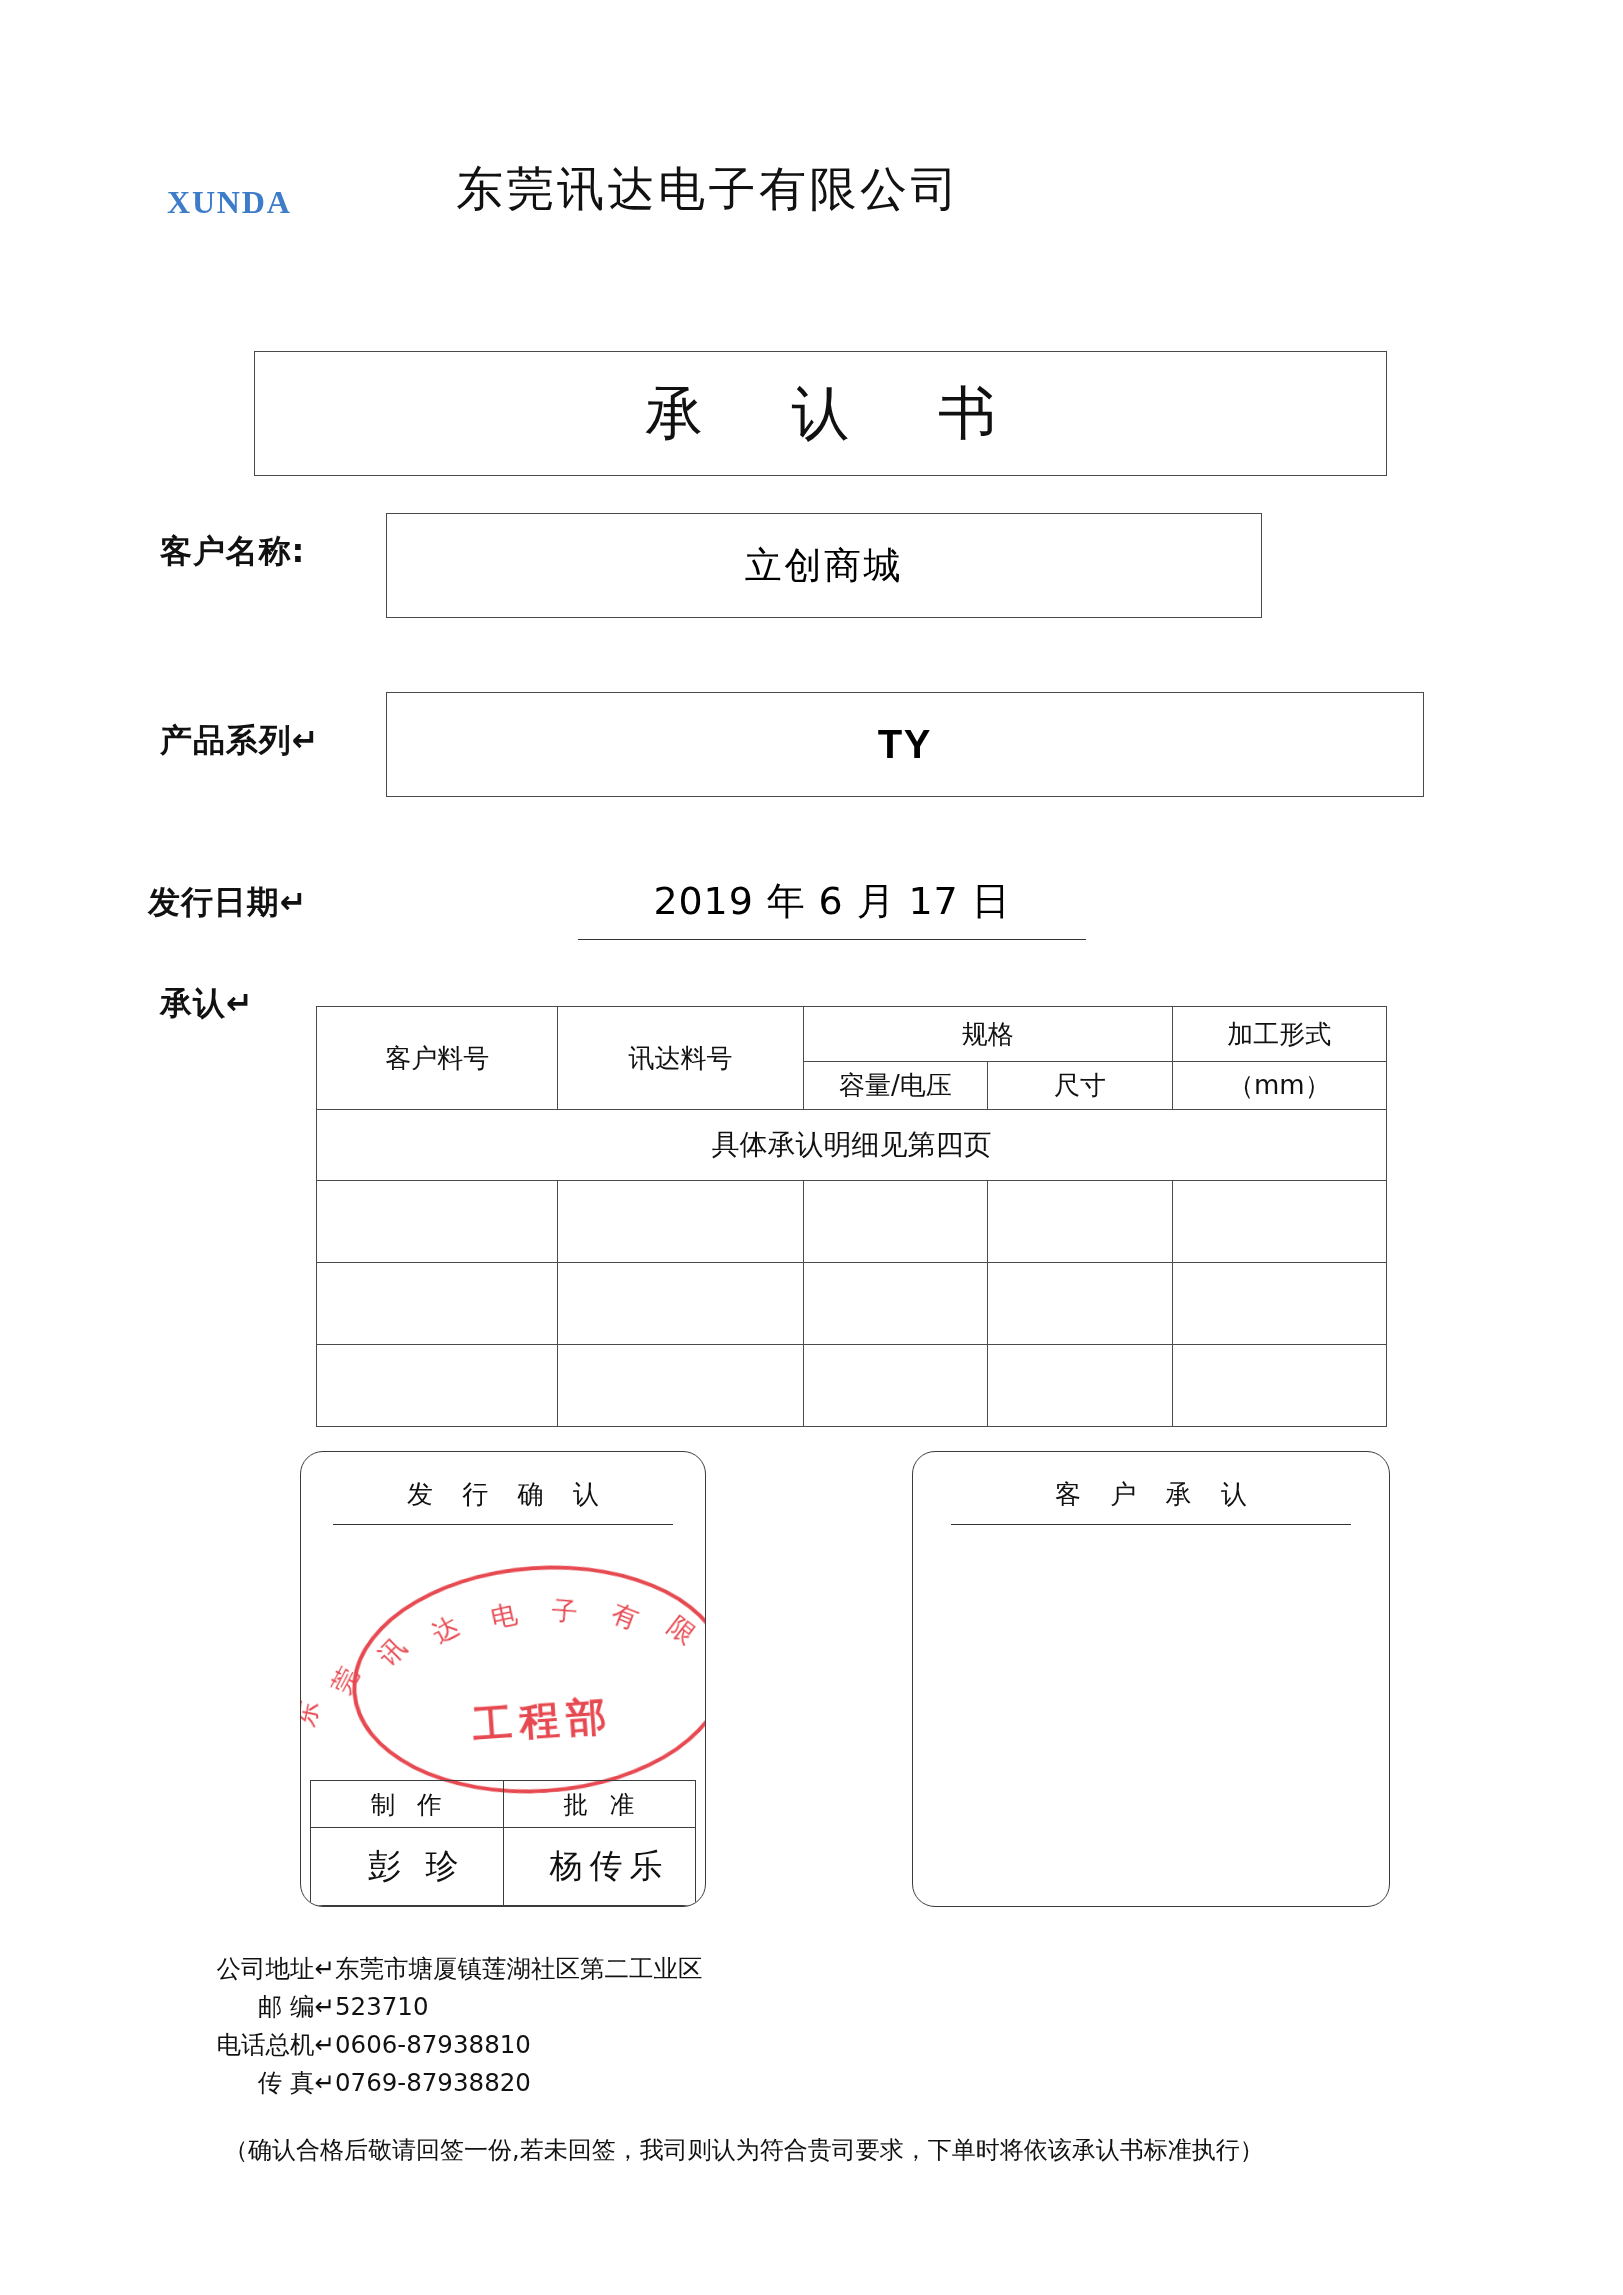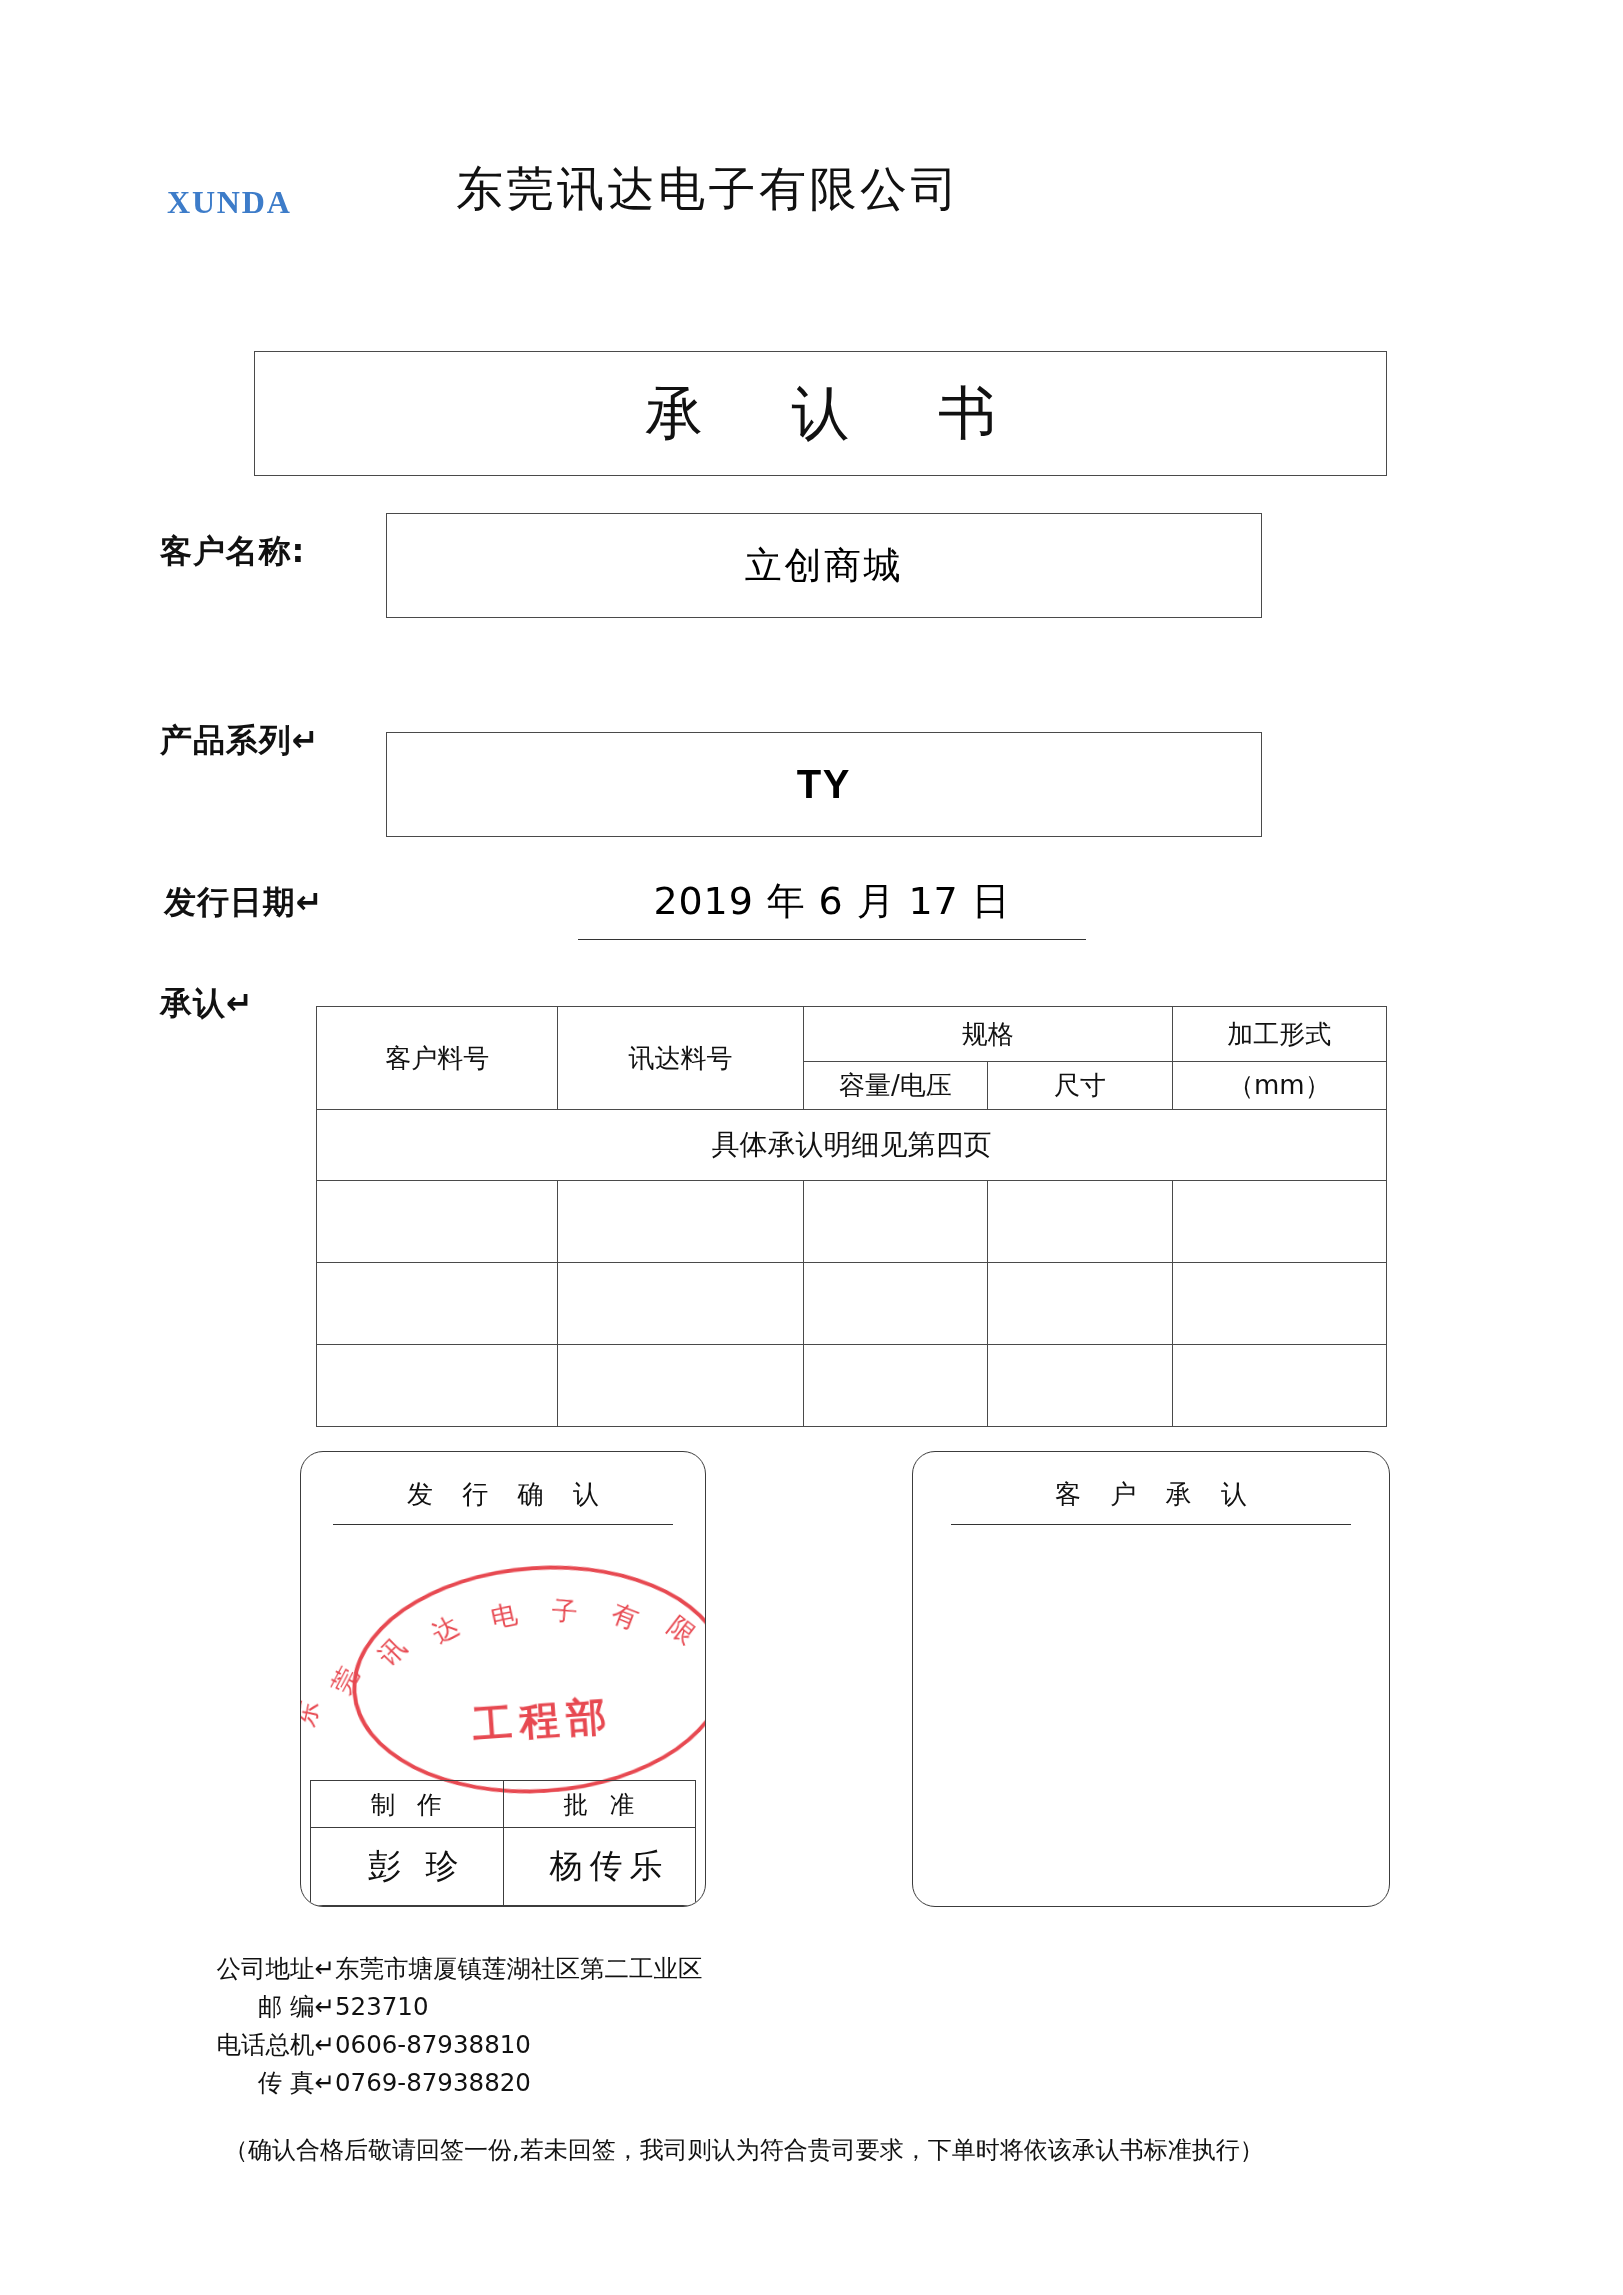--- a/index.html
+++ b/index.html
@@ -90,23 +90,23 @@
     font-family: "Liberation Sans", sans-serif;
     font-size: 40px;
     font-weight: bold;
     letter-spacing: 1.8px;
   }
 
   .customer-label { left: 160px; top: 530px; }
   .customer-box { left: 386px; top: 513px; width: 876px; height: 105px; }
 
   .series-label { left: 160px; top: 719px; }
-  .series-box { left: 386px; top: 732px; width: 876px; height: 105px; }
-
-  .issue-label { left: 164px; top: 881px; }
+  .series-box { left: 386px; top: 692px; width: 1038px; height: 105px; }
+
+  .issue-label { left: 148px; top: 881px; }
   .issue-date {
     position: absolute;
     left: 578px;
     top: 876px;
     width: 508px;
     border-bottom: 1.8px solid #333;
     padding-bottom: 12.3px;
     text-align: center;
     font-family: "DejaVu Sans", sans-serif;
     font-size: 38px;

